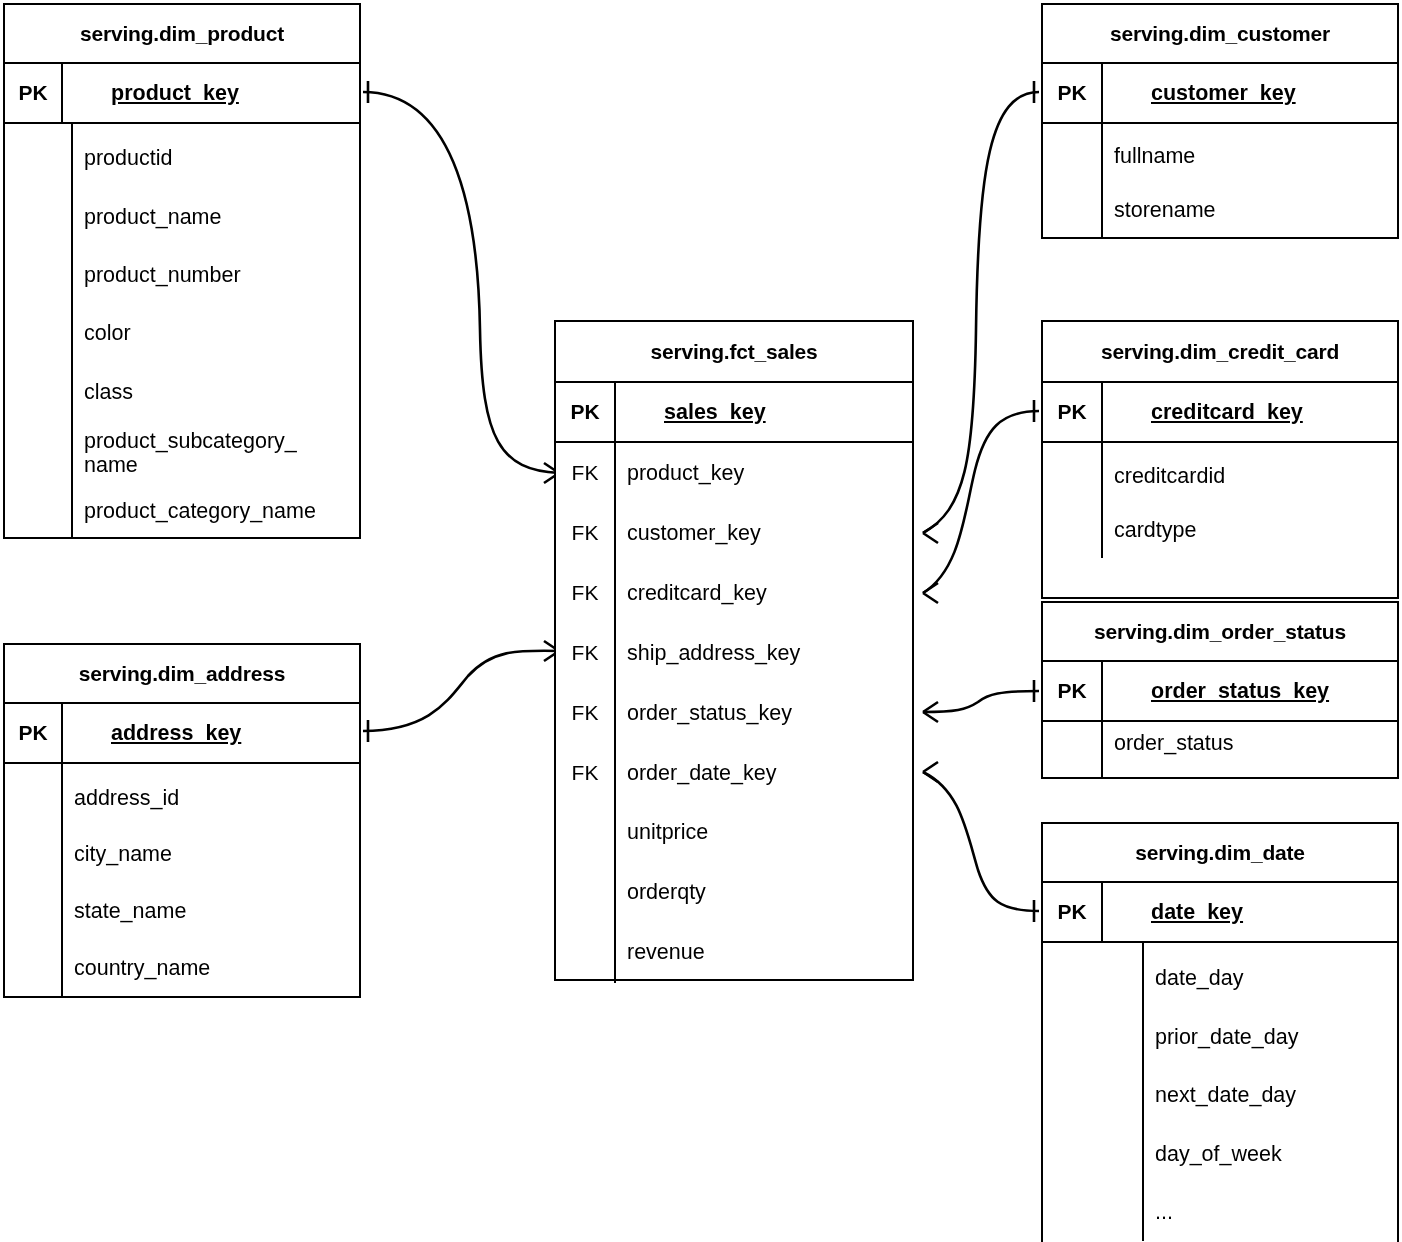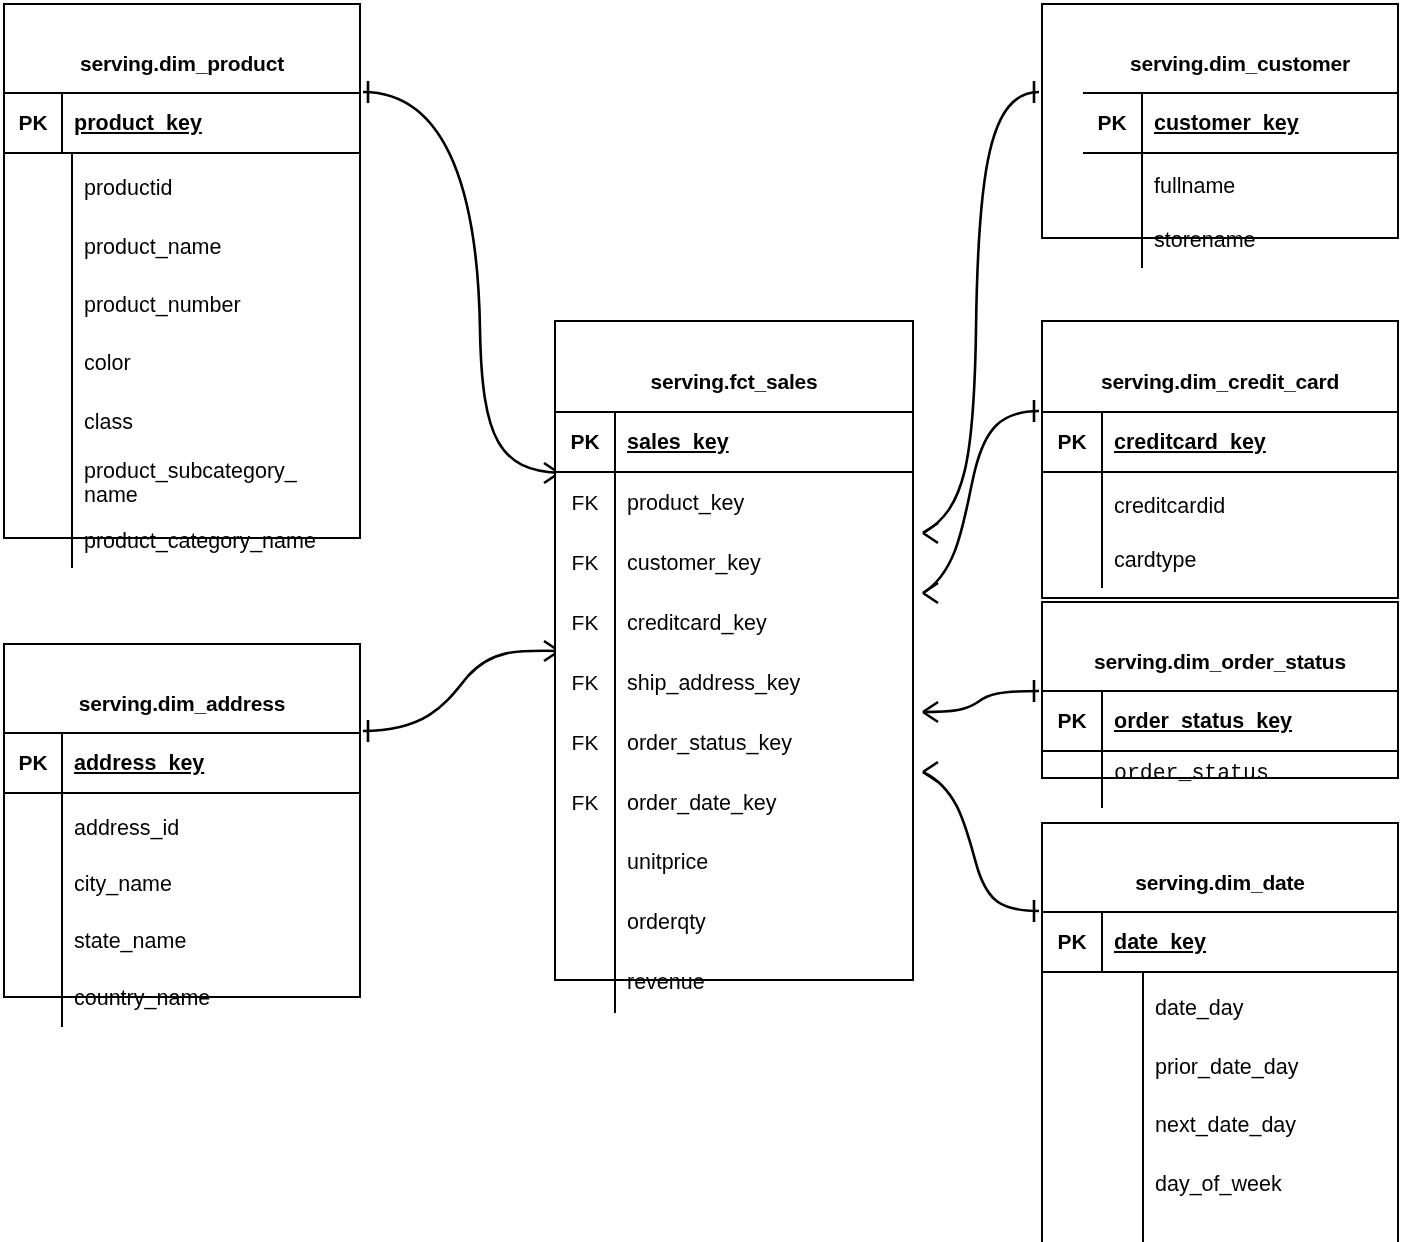--- a/index.html
+++ b/index.html
@@ -36,26 +36,26 @@
     box-sizing: border-box;
     width: 100%;
     text-align: center;
     font-weight: bold;
     font-size: 21px;
     letter-spacing: -0.2px;
     display: flex;
     align-items: center;
     justify-content: center;
     border-bottom: 2.5px solid #000000;
-    margin-top: 30px;
   }
   .ent-row {
     box-sizing: border-box;
     display: flex;
     width: 100%;
+    gap: 37px;
   }
   .ent-row.pkrow {
     border-bottom: 2.5px solid #000000;
   }
   .cell-key {
     box-sizing: border-box;
     flex: 0 0 auto;
     display: flex;
     align-items: center;
     justify-content: center;
@@ -238,21 +238,21 @@
     <div class="attr-block" style="flex:1 1 auto;">
       <div class="attr-keycol" style="width:60px;"></div>
       <div class="attr-namecol" style="padding-top:0;">
         <div class="attr-line" style="height:60px;">unitprice</div>
         <div class="attr-line" style="height:60px;">orderqty</div>
         <div class="attr-line" style="height:60px;">revenue</div>
       </div>
     </div>
   </div>
 
-  <div class="entity" style="left:1041px; top:3px; width:358px; height:236px;padding-left:40px;">
+  <div class="entity" style="left:1041px; top:3px; width:358px; height:236px;">
     <div class="ent-title" style="height:59px;">serving.dim_customer</div>
     <div class="ent-row pkrow" style="height:60px;">
       <div class="cell-key" style="width:60px;">PK</div>
       <div class="cell-name pk">customer_key</div>
     </div>
     <div class="attr-block" style="height:114px;">
       <div class="attr-keycol" style="width:60px;"></div>
       <div class="attr-namecol">
         <div class="attr-line" style="height:60px;">fullname</div>
         <div class="attr-line" style="height:60px;">storename</div>
@@ -277,21 +277,21 @@
 
   <div class="entity" style="left:1041px; top:601px; width:358px; height:178px;">
     <div class="ent-title" style="height:59px;">serving.dim_order_status</div>
     <div class="ent-row pkrow" style="height:60px;">
       <div class="cell-key" style="width:60px;">PK</div>
       <div class="cell-name pk">order_status_key</div>
     </div>
     <div class="attr-block" style="height:56px;">
       <div class="attr-keycol" style="width:60px;"></div>
       <div class="attr-namecol" style="padding-top:0;">
-        <div class="attr-line" style="height:44px;font-family:Liberation Mono, monospace;">order_status</div>
+        <div class="attr-line" style="height:44px;">order_status</div>
       </div>
     </div>
   </div>
 
   <div class="entity" style="left:1041px; top:822px; width:358px; height:420px; border-bottom:none;">
     <div class="ent-title" style="height:59px;">serving.dim_date</div>
     <div class="ent-row pkrow" style="height:60px;">
       <div class="cell-key" style="width:60px;">PK</div>
       <div class="cell-name pk">date_key</div>
     </div>

